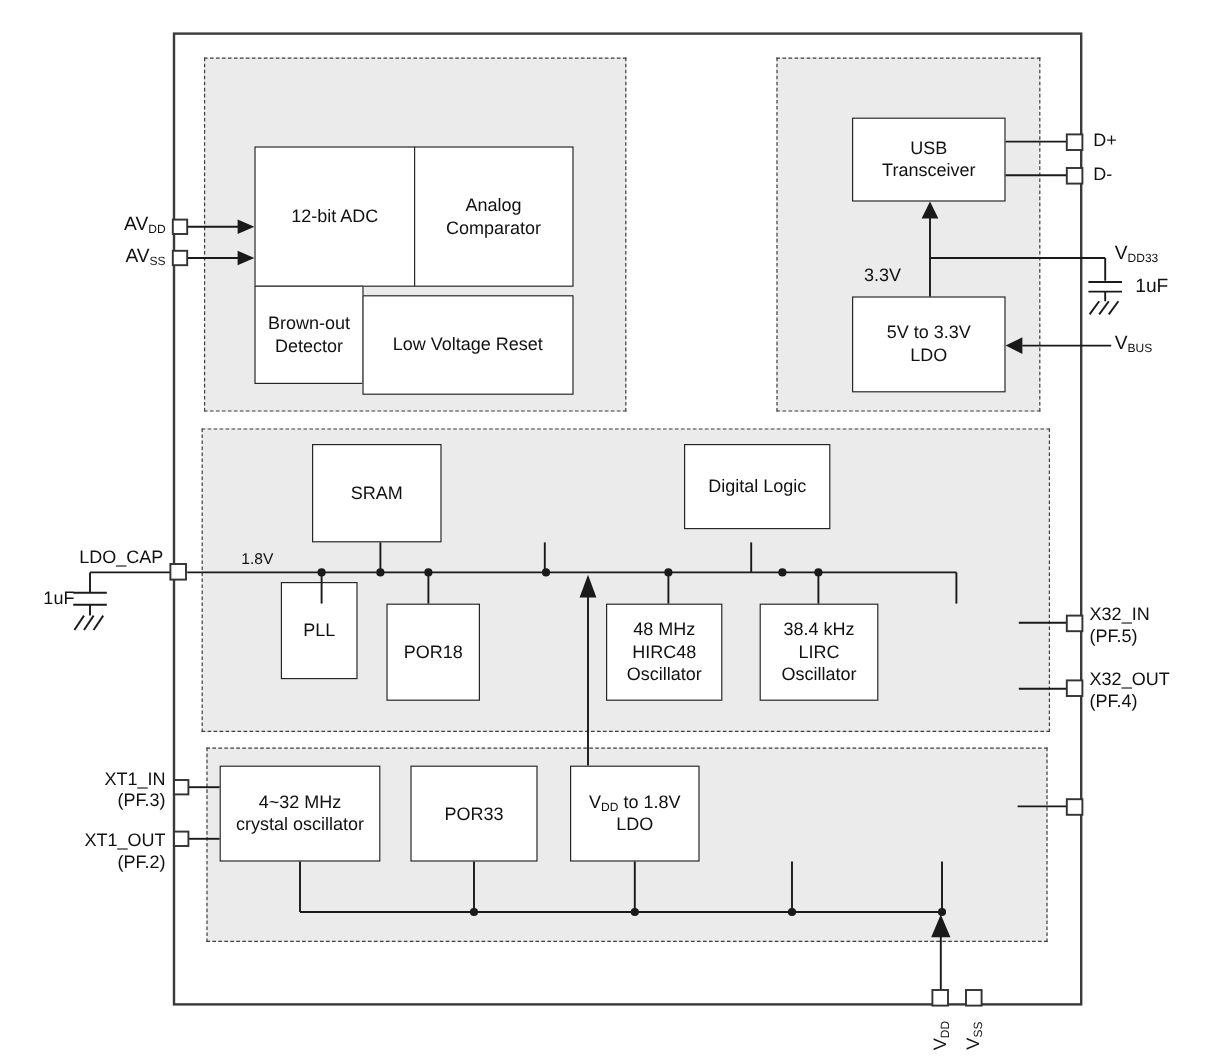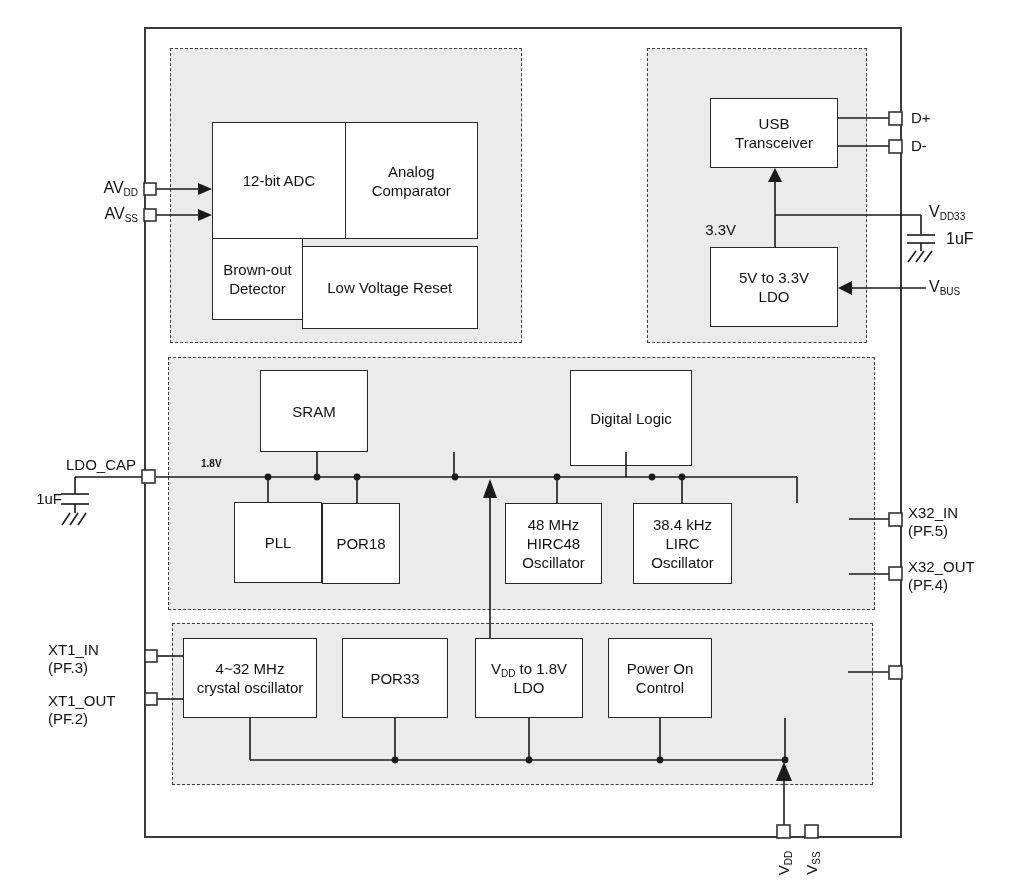--- a/index.html
+++ b/index.html
@@ -10,23 +10,23 @@
   .region{position:absolute;background:#ebebeb;border:1.5px dashed #3f3f3f;box-sizing:border-box;}
   .chip{position:absolute;border:2px solid #3a3a3a;box-sizing:border-box;background:transparent;}
   .blk{
     position:absolute;background:#fff;border:1.6px solid #262626;box-sizing:border-box;
     display:flex;flex-direction:column;align-items:center;justify-content:center;
     font-size:15px;line-height:19px;text-align:center;z-index:3;
   }
   .plabel{position:absolute;font-size:16px;line-height:18px;white-space:nowrap;z-index:4;}
   .plabel.small{font-size:15px;}
   .r{text-align:right;}
-  .c{text-align:left;}
+  .c{text-align:right;}
   sub.sb{font-size:10px;line-height:1;vertical-align:-0.25em;letter-spacing:0;}
-  .netlabel{position:absolute;font-size:10px;font-weight:700;z-index:4;white-space:nowrap;text-align:center;}
+  .netlabel{position:absolute;font-size:13px;font-weight:400;z-index:4;white-space:nowrap;text-align:center;}
   .net33{font-size:15px;font-weight:400;}
   .vlabel{position:absolute;transform:rotate(-90deg);font-size:15px;text-align:center;white-space:nowrap;z-index:4;}
   svg.overlay{position:absolute;left:0;top:0;z-index:5;pointer-events:none;}
   svg .w{stroke:#1a1a1a;stroke-width:1.6;fill:none;}
   svg .ah{fill:#1a1a1a;stroke:none;}
   svg .dot{fill:#1a1a1a;stroke:none;}
   svg .pin{fill:#ffffff;stroke:#333333;stroke-width:1.6;}
 </style>
 </head>
 <body>
@@ -60,24 +60,24 @@
     <div>Transceiver</div>
   </div>
   <div class="blk" style="left:710px;top:247px;width:128px;height:80px">
     <div>5V to 3.3V</div>
     <div>LDO</div>
   </div>
 
   <div class="blk" style="left:260px;top:370px;width:108px;height:82px">
     <div>SRAM</div>
   </div>
-  <div class="blk" style="left:570px;top:370px;width:122px;height:96px">
+  <div class="blk" style="left:570px;top:370px;width:122px;height:71px">
     <div>Digital Logic</div>
   </div>
-  <div class="blk" style="left:234px;top:502px;width:88px;height:81px">
+  <div class="blk" style="left:234px;top:485px;width:64px;height:81px">
     <div>PLL</div>
   </div>
   <div class="blk" style="left:322px;top:503px;width:78px;height:81px">
     <div>POR18</div>
   </div>
   <div class="blk" style="left:505px;top:503px;width:97px;height:81px">
     <div>48 MHz</div>
     <div>HIRC48</div>
     <div>Oscillator</div>
   </div>
@@ -90,24 +90,20 @@
   <div class="blk" style="left:183px;top:638px;width:134px;height:80px">
     <div>4~32 MHz</div>
     <div>crystal oscillator</div>
   </div>
   <div class="blk" style="left:342px;top:638px;width:106px;height:80px">
     <div>POR33</div>
   </div>
   <div class="blk" style="left:475px;top:638px;width:108px;height:80px">
     <div><span>V</span><sub class="sb">DD</sub><span> to 1.8V</span></div>
     <div>LDO</div>
-  </div>
-  <div class="blk" style="left:608px;top:638px;width:104px;height:80px">
-    <div>Power On</div>
-    <div>Control</div>
   </div>
 
   <div class="plabel r" style="left:58px;top:179px;width:80px"><span>AV</span><sub class="sb">DD</sub></div>
   <div class="plabel r" style="left:58px;top:205px;width:80px"><span>AV</span><sub class="sb">SS</sub></div>
   <div class="plabel small r" style="left:48px;top:456px;width:88px">LDO_CAP</div>
   <div class="plabel small r" style="left:30px;top:490px;width:32px">1uF</div>
   <div class="plabel small c" style="left:48px;top:641px;width:90px">
     <div>XT1_IN</div>
     <div>(PF.3)</div>
   </div>
@@ -127,21 +123,21 @@
   </div>
   <div class="plabel small" style="left:908px;top:558px">
     <div>X32_OUT</div>
     <div>(PF.4)</div>
   </div>
 
   <div class="vlabel" style="left:764px;top:854px;width:40px;height:18px"><span>V</span><sub class="sb">DD</sub></div>
   <div class="vlabel" style="left:792px;top:854px;width:40px;height:18px"><span>V</span><sub class="sb">SS</sub></div>
 
   <div class="netlabel" style="left:201px;top:458px">1.8V</div>
-  <div class="netlabel net33 r" style="left:688px;top:221px;width:48px;text-align:right">3.3V</div>
+  <div class="netlabel net33 r" style="left:720px;top:221px;width:48px;text-align:left">3.3V</div>
 
   <svg class="overlay" width="1021" height="887" viewBox="0 0 1021 887">
 
     <g>
       <line class="w" x1="156" y1="189" x2="199" y2="189"></line>
         <polygon class="ah" points="198,183 212,189 198,195"></polygon>
     </g>
     <g>
       <line class="w" x1="156" y1="215" x2="199" y2="215"></line>
         <polygon class="ah" points="198,209 212,215 198,221"></polygon>

